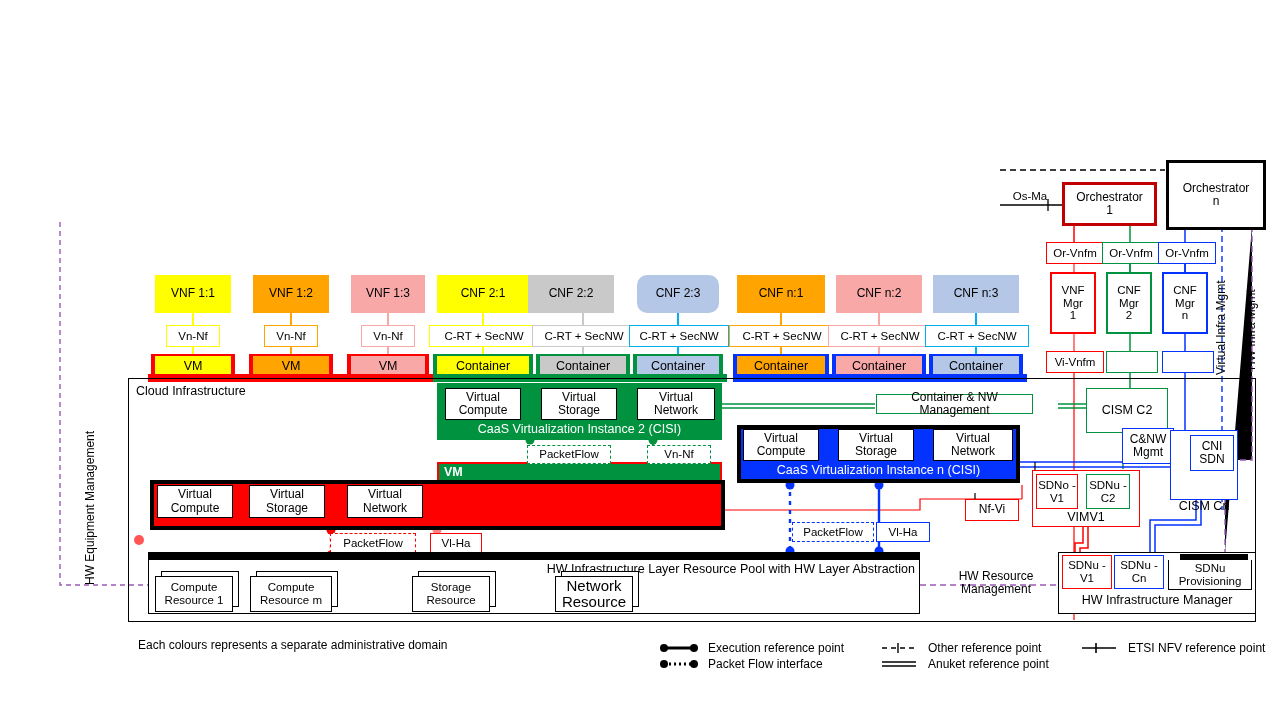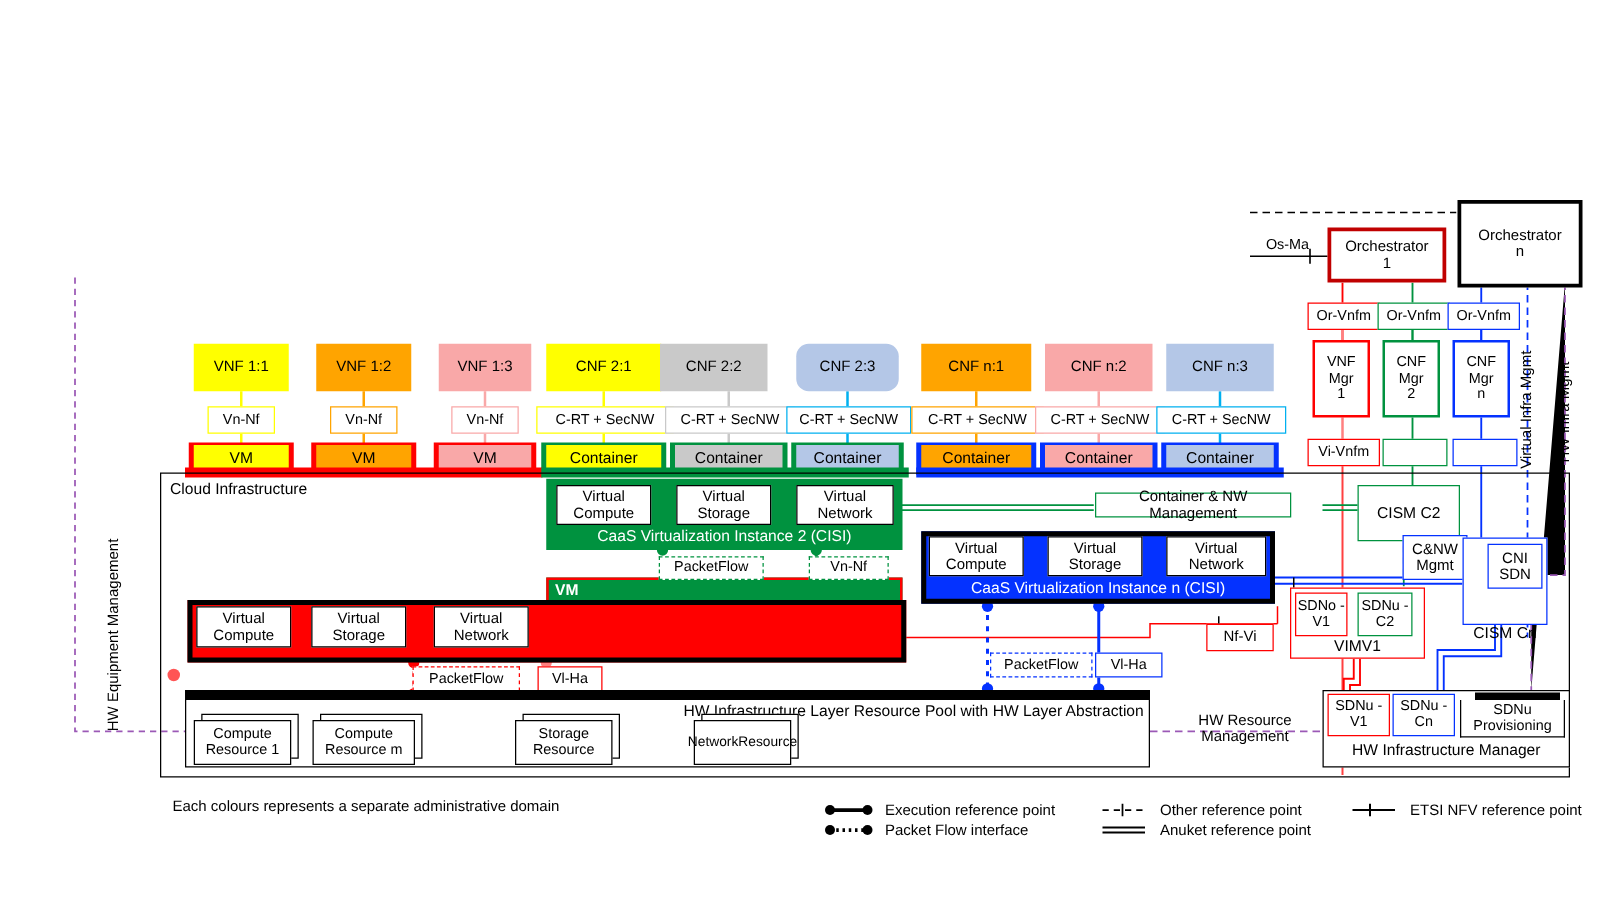--- a/index.html
+++ b/index.html
@@ -336,21 +336,21 @@
       <div class="abs ctr" style="left: 250px; top: 576px; width: 82px; height: 36px; border: 1.3px solid rgb(0, 0, 0); background: rgb(255, 255, 255); flex-direction: column; font-size: 11.5px;">
         <span>Compute</span>
         <span>Resource m</span>
       </div>
       <div class="abs" style="left: 418px; top: 571px; width: 78px; height: 36px; border: 1.3px solid rgb(0, 0, 0); background: rgb(255, 255, 255);"></div>
       <div class="abs ctr" style="left: 412px; top: 576px; width: 78px; height: 36px; border: 1.3px solid rgb(0, 0, 0); background: rgb(255, 255, 255); flex-direction: column; font-size: 11.5px;">
         <span>Storage</span>
         <span>Resource</span>
       </div>
       <div class="abs" style="left: 561px; top: 571px; width: 78px; height: 36px; border: 1.3px solid rgb(0, 0, 0); background: rgb(255, 255, 255);"></div>
-      <div class="abs ctr" style="left: 555px; top: 576px; width: 78px; height: 36px; border: 1.3px solid rgb(0, 0, 0); background: rgb(255, 255, 255); flex-direction: row; font-size: 11px;">
+      <div class="abs ctr" style="left: 555px; top: 576px; width: 78px; height: 36px; border: 1.3px solid rgb(0, 0, 0); background: rgb(255, 255, 255); flex-direction: column; font-size: 15px;">
         <span>Network</span>
         <span>Resource</span>
       </div>
     </div>
 
   <div class="abs ctr" style="left:876px;top:394px;width:157px;height:20px;border:1.4px solid #00923F;background:#fff;font-size:12px;">
     <span>Container &amp; NW Management</span>
     </div>
 
   <div class="abs ctr" style="left:1086px;top:388px;width:82px;height:45px;border:1.6px solid #00923F;background:#fff;font-size:12.5px;">

